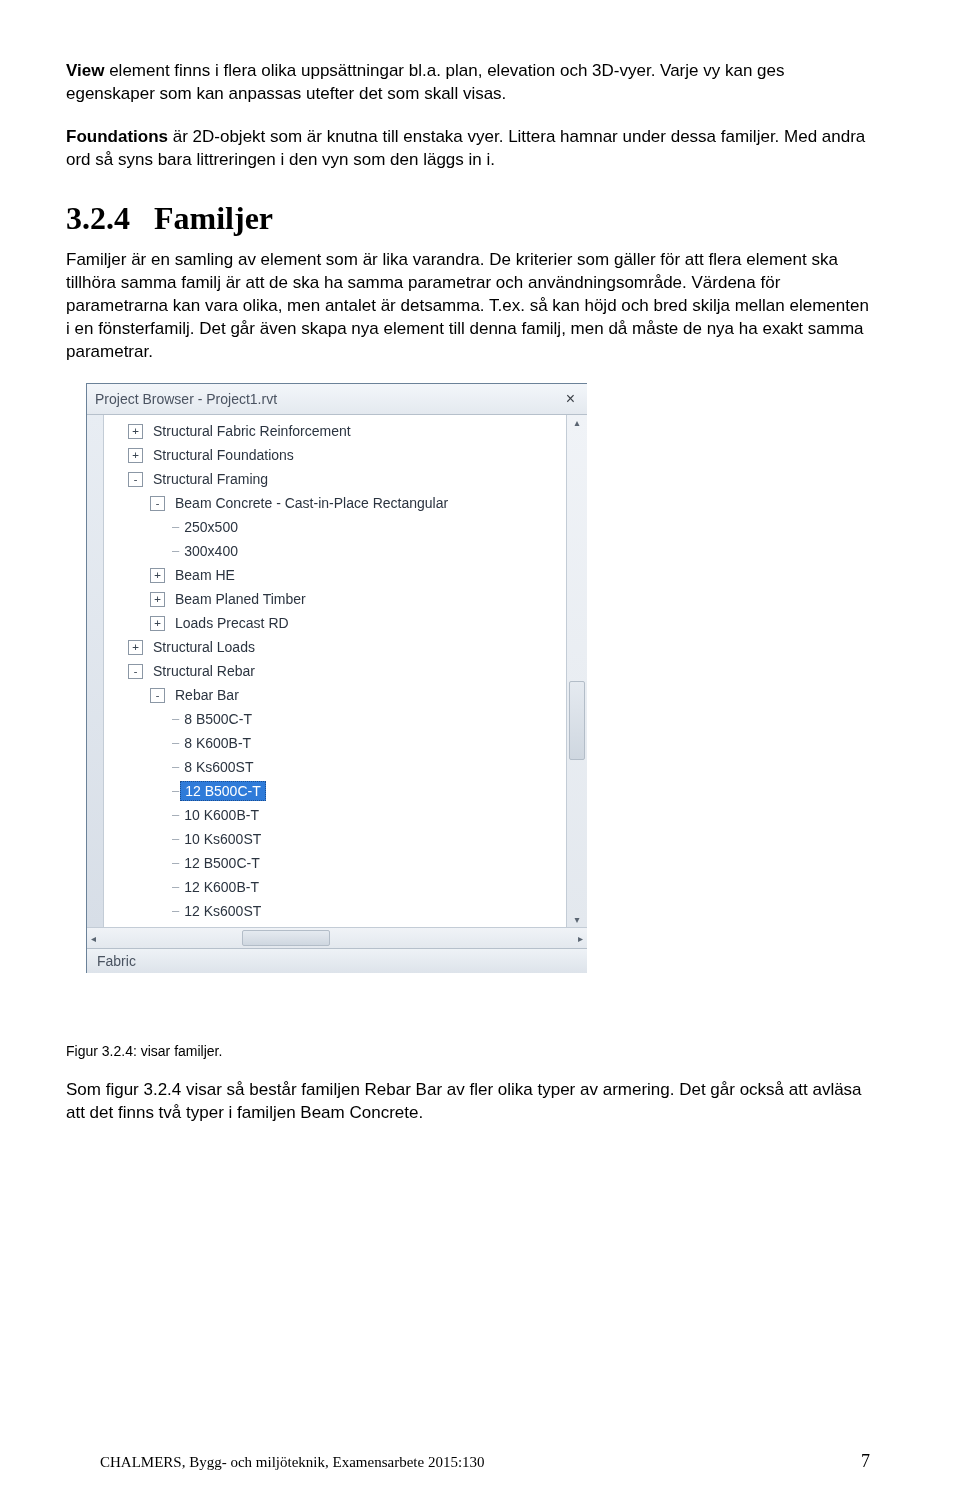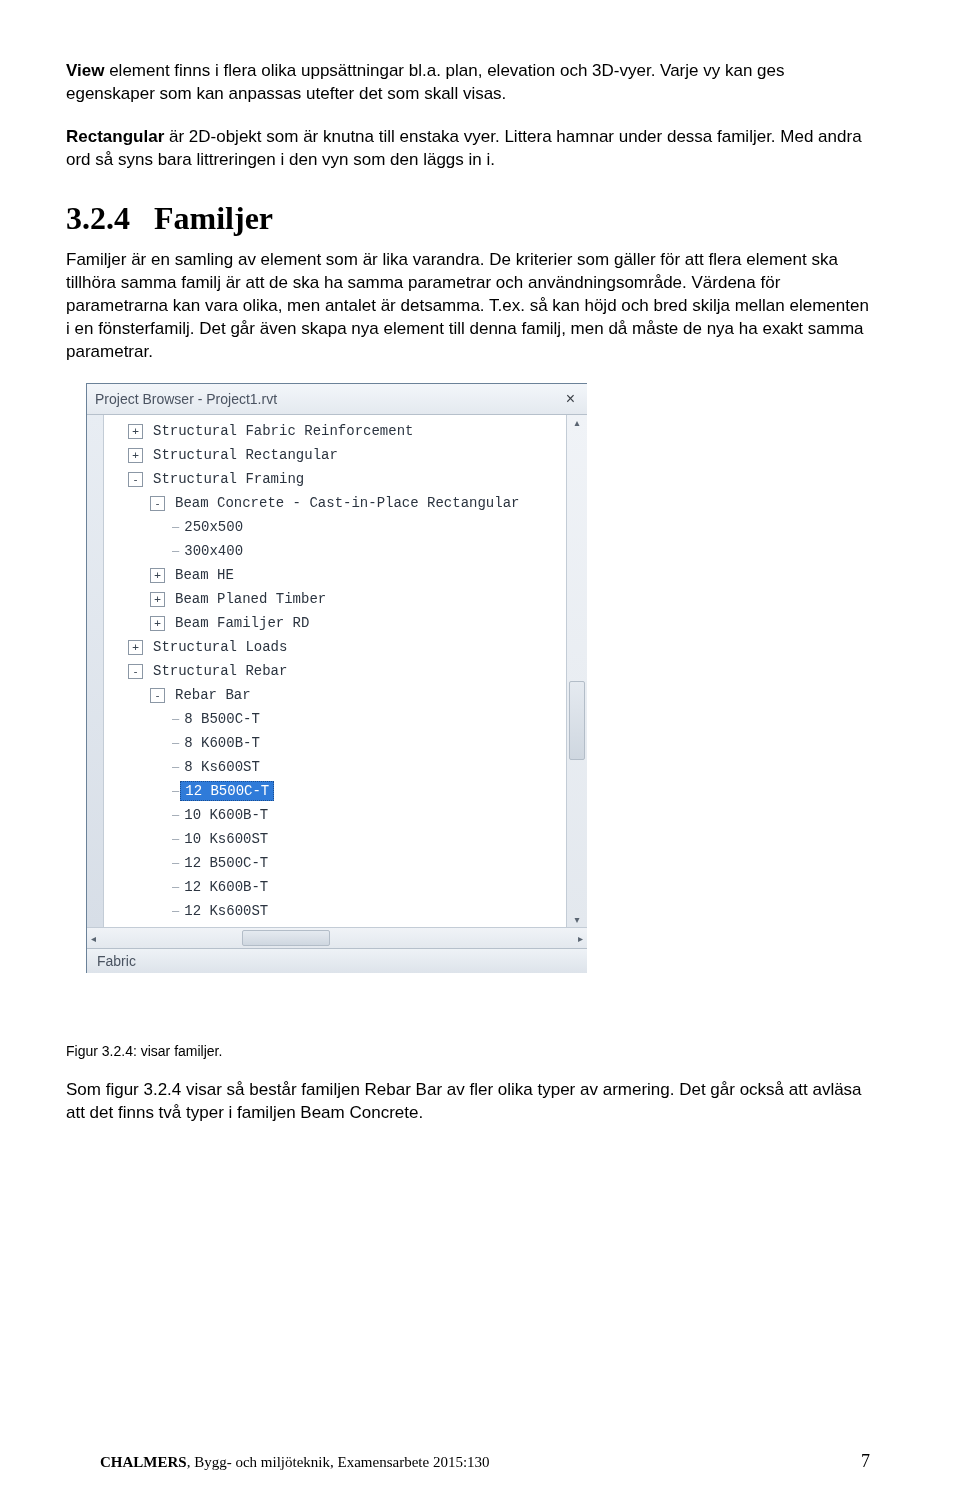--- a/index.html
+++ b/index.html
@@ -112,21 +112,21 @@
     margin-right: 6px;
     font-family: monospace;
   }
   .shot .conn {
     color: #9aa4af;
     font-family: monospace;
     font-size: 12px;
     letter-spacing: -1px;
     margin-right: 2px;
   }
-  .shot .label { padding: 1px 4px; font-family: Liberation Mono, monospace; }
+  .shot .label { padding: 1px 4px; }
   .shot .selected {
     background: #2f7bd9;
     color: #fff;
     border: 1px dotted #1a4e91;
   }
   .shot .hscroll {
     height: 20px;
     background: linear-gradient(#f0f3f7, #e3e8ee);
     border-top: 1px solid #c3ccd6;
     display: flex;
@@ -164,34 +164,34 @@
     position: absolute;
     bottom: 40px;
     left: 100px;
     right: 90px;
     display: flex;
     justify-content: space-between;
     align-items: baseline;
     font-family: "Times New Roman", Times, serif;
   }
   .footer .src { font-size: 15px; }
-  .footer .src b { font-weight: bold; }
+  .footer .src b { font-weight: normal; }
   .footer .pagenum { font-size: 18px; }
 </style>
 </head>
 <body>
 
 <div class="page">
 
   <p class="para">
     <b>View</b><span> element finns i flera olika uppsättningar bl.a. plan, elevation och 3D-vyer. Varje vy kan ges egenskaper som kan anpassas utefter det som skall visas.</span>
   </p>
 
   <p class="para">
-    <b>Rectangular</b><span> är 2D-objekt som är knutna till enstaka vyer. Littera hamnar under dessa familjer. Med andra ord så syns bara littreringen i den vyn som den läggs in i.</span>
+    <b>Foundations</b><span> är 2D-objekt som är knutna till enstaka vyer. Littera hamnar under dessa familjer. Med andra ord så syns bara littreringen i den vyn som den läggs in i.</span>
   </p>
 
   <div class="section-heading">
     <span class="num">3.2.4</span><span>Familjer</span>
   </div>
 
   <p class="para">Familjer är en samling av element som är lika varandra. De kriterier som gäller för att flera element ska tillhöra samma familj är att de ska ha samma parametrar och användningsområde. Värdena för parametrarna kan vara olika, men antalet är detsamma. T.ex. så kan höjd och bred skilja mellan elementen i en fönsterfamilj. Det går även skapa nya element till denna familj, men då måste de nya ha exakt samma parametrar.</p>
 
   <div class="shot">
     <div class="titlebar">
@@ -202,21 +202,21 @@
       <div class="leftbar"></div>
       <div class="tree" id="tree">
           <div class="row">
             <span class="indent" style="width: 22px;"></span>
             <span class="box">+</span>
             <span class="label">Structural Fabric Reinforcement</span>
           </div>
           <div class="row">
             <span class="indent" style="width: 22px;"></span>
             <span class="box">+</span>
-            <span class="label">Structural Rectangular</span>
+            <span class="label">Structural Foundations</span>
           </div>
           <div class="row">
             <span class="indent" style="width: 22px;"></span>
             <span class="box">-</span>
             <span class="label">Structural Framing</span>
           </div>
           <div class="row">
             <span class="indent" style="width: 44px;"></span>
             <span class="box">-</span>
             <span class="label">Beam Concrete - Cast-in-Place Rectangular</span>
@@ -237,21 +237,21 @@
             <span class="label">Beam HE</span>
           </div>
           <div class="row">
             <span class="indent" style="width: 44px;"></span>
             <span class="box">+</span>
             <span class="label">Beam Planed Timber</span>
           </div>
           <div class="row">
             <span class="indent" style="width: 44px;"></span>
             <span class="box">+</span>
-            <span class="label">Beam Familjer RD</span>
+            <span class="label">Loads Precast RD</span>
           </div>
           <div class="row">
             <span class="indent" style="width: 22px;"></span>
             <span class="box">+</span>
             <span class="label">Structural Loads</span>
           </div>
           <div class="row">
             <span class="indent" style="width: 22px;"></span>
             <span class="box">-</span>
             <span class="label">Structural Rebar</span>

